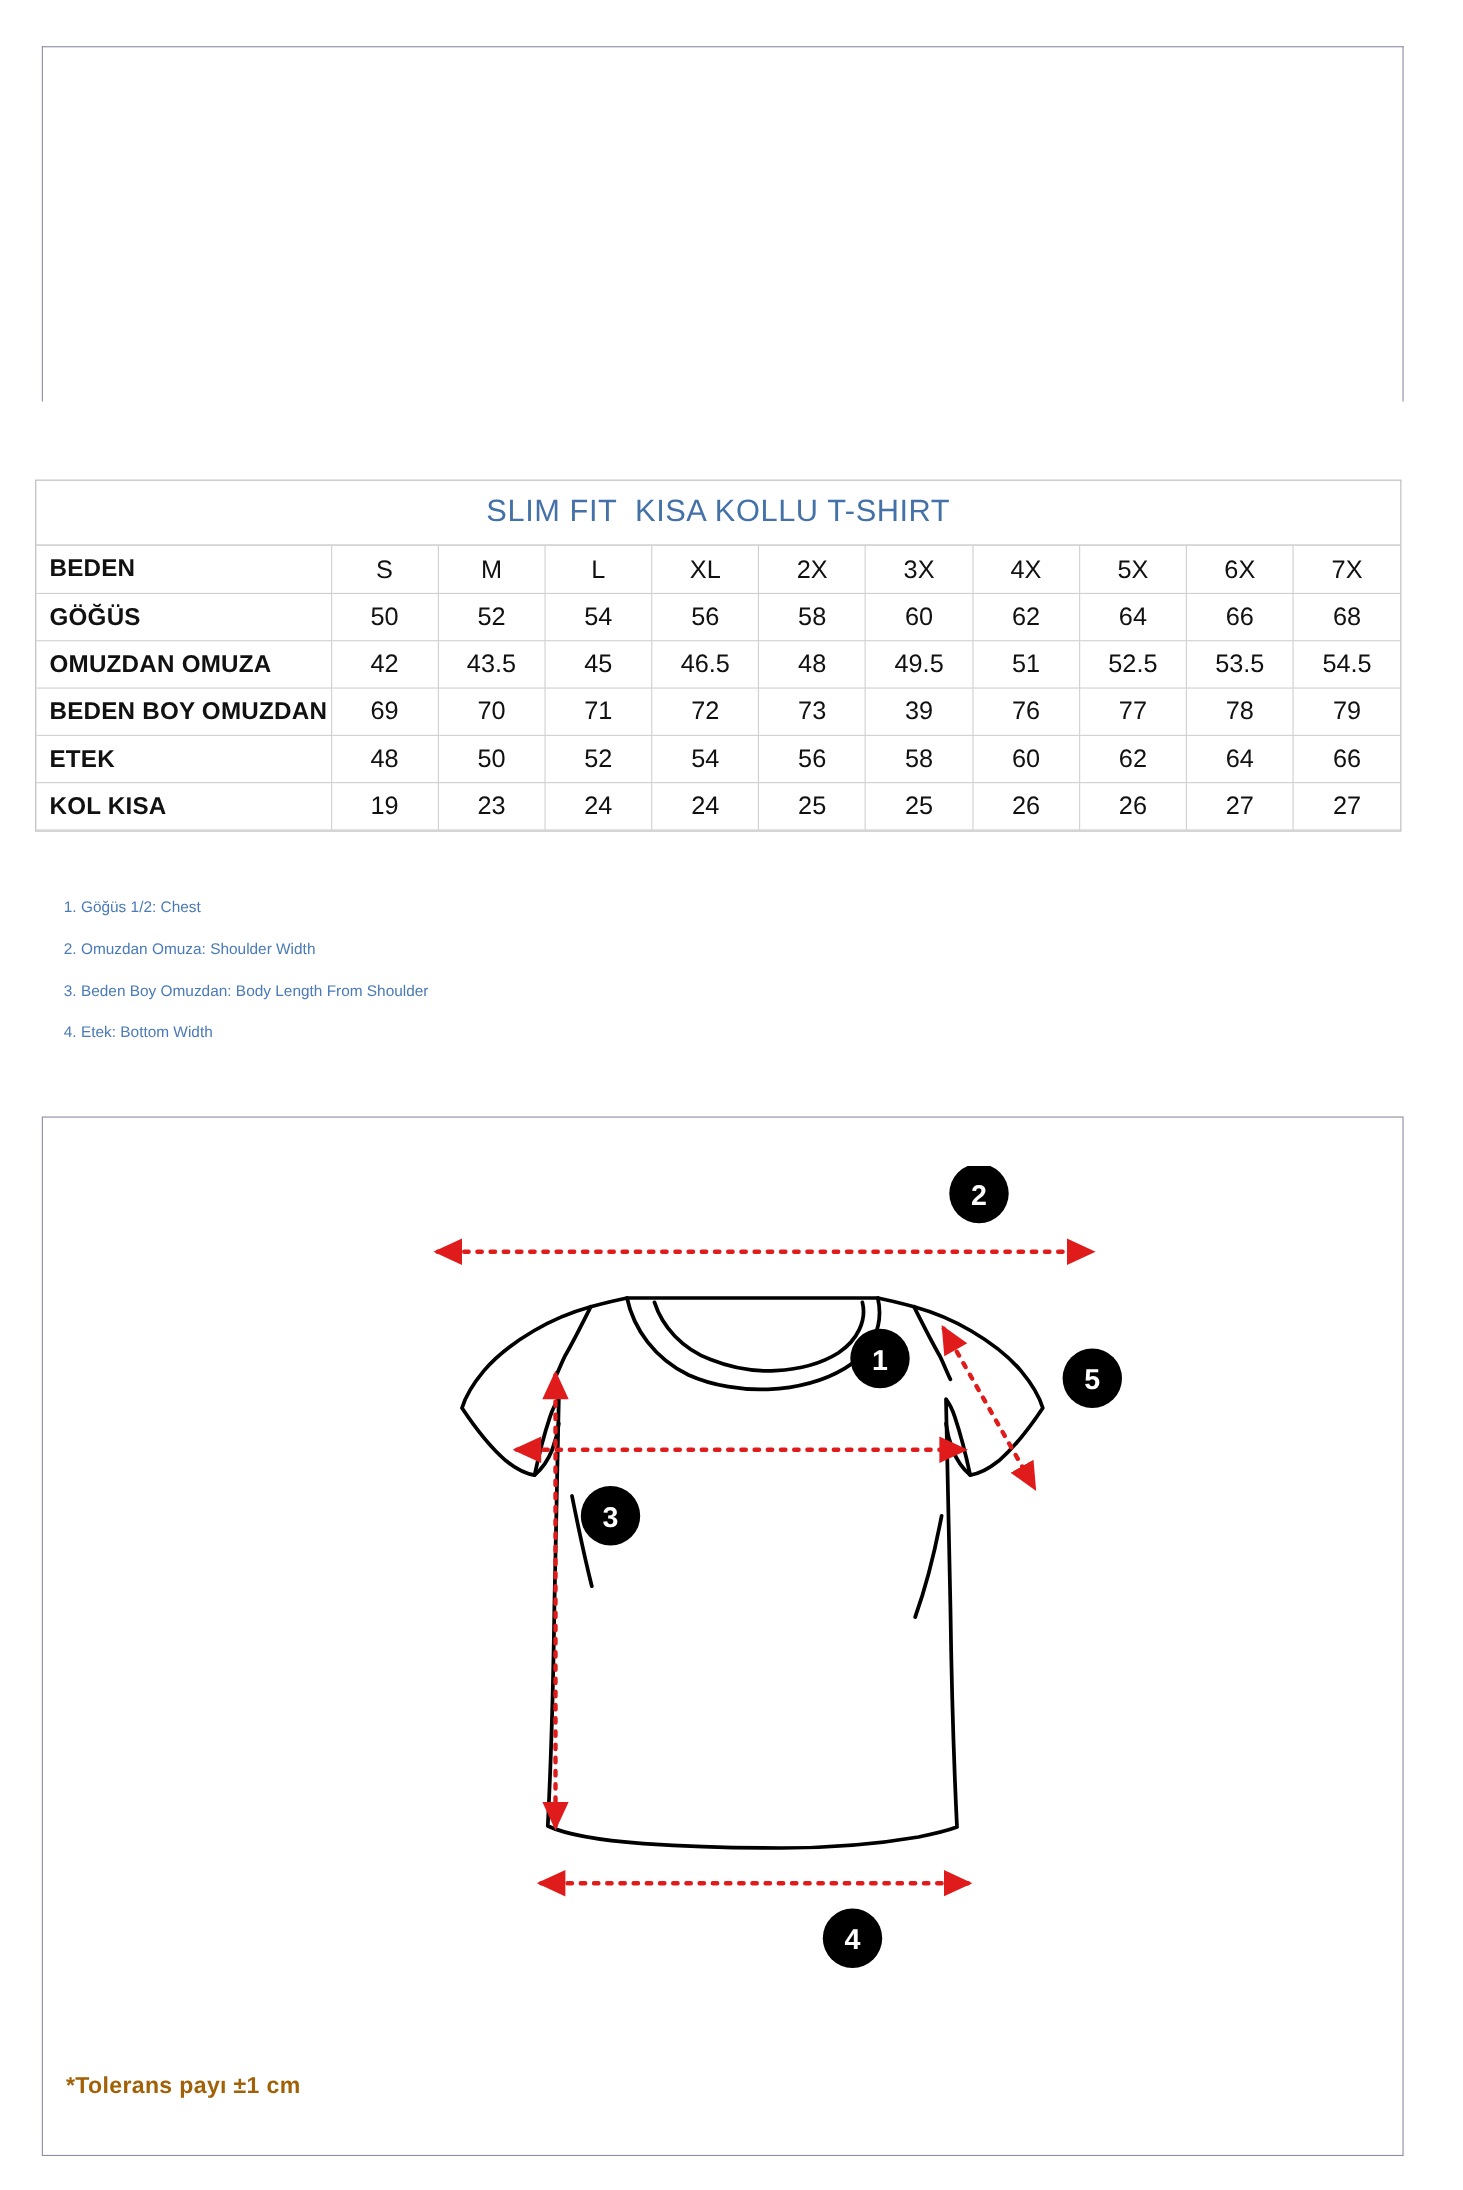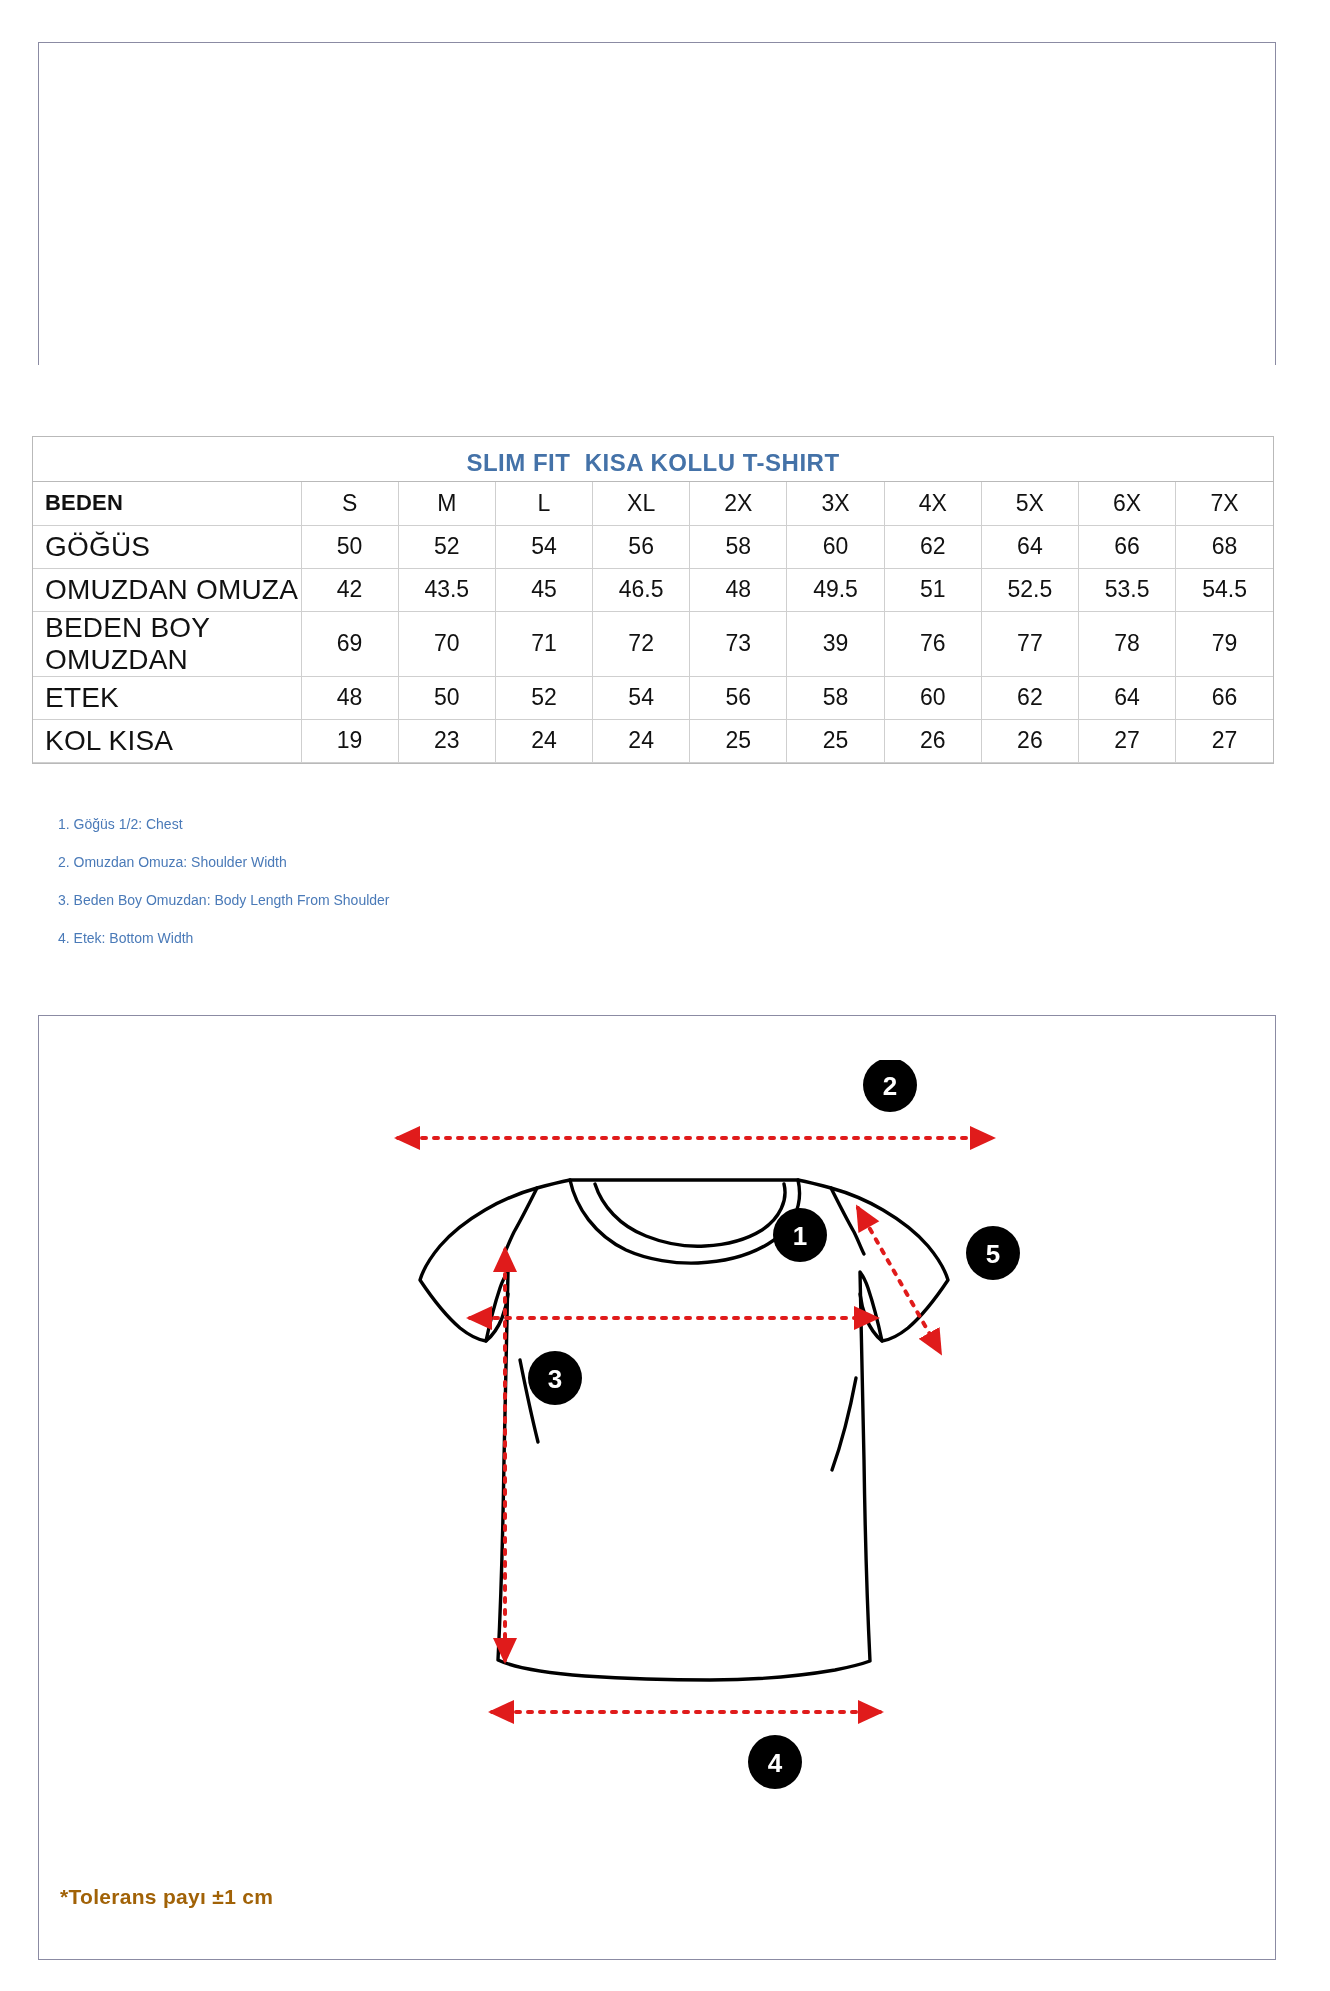--- a/index.html
+++ b/index.html
@@ -44,24 +44,24 @@
     left: 32px;
     top: 436px;
     width: 1242px;
     border: 1px solid #b9b9b9;
     background: #ffffff;
   }
 
   .table-title {
     text-align: center;
     color: #4472a8;
-    font-size: 24px;
-    font-weight: 700;
+    font-size: 28px;
+    font-weight: 400;
     letter-spacing: 0.5px;
-    padding: 12px 0 4px 0;
+    padding: 12px 0 14px 0;
     border-bottom: 1px solid #b9b9b9;
     white-space: pre;
   }
 
   table.size-table {
     width: 100%;
     border-collapse: collapse;
     table-layout: fixed;
   }
 
@@ -79,22 +79,22 @@
   table.size-table td:first-child {
     text-align: left;
     padding-left: 12px;
     width: 268px;
     font-weight: 700;
     font-size: 22px;
     letter-spacing: 0.2px;
   }
 
   table.size-table tbody td:first-child {
-    font-weight: 400;
-    font-size: 28px;
+    font-weight: 700;
+    font-size: 22px;
   }
 
   table.size-table thead th {
     font-weight: 400;
     font-size: 23px;
   }
 
   table.size-table thead th:first-child {
     font-weight: 700;
   }

